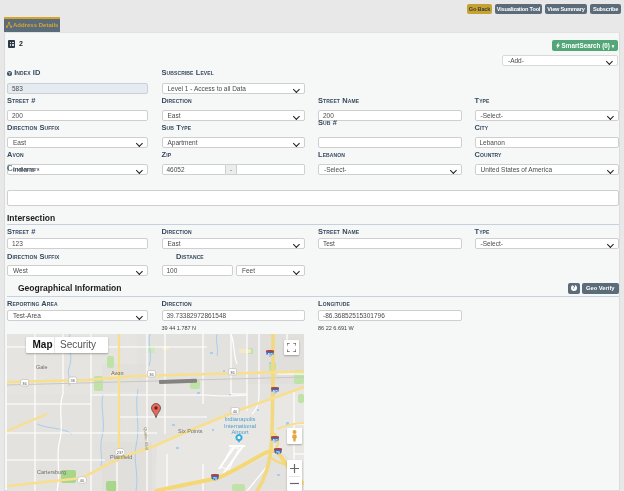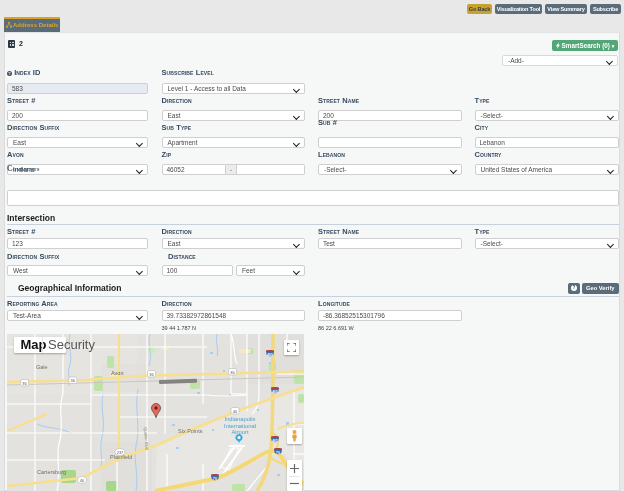--- a/index.html
+++ b/index.html
@@ -92,21 +92,21 @@
 <div class="hr" style="top:224px;"></div>
 <div class="lbl" style="left:7px; top:228px;">Street #</div>
 <div class="lbl" style="left:161.5px; top:228px;">Direction</div>
 <div class="lbl" style="left:318px; top:228px;">Street Name</div>
 <div class="lbl" style="left:474.5px; top:228px;">Type</div>
 <div class="inp" style="left:7px; top:237.5px; width:141px;">123</div>
 <div class="sel" style="left:161.5px; top:237.5px; width:143.5px;">East</div>
 <div class="inp" style="left:318px; top:237.5px; width:143.5px;">Test</div>
 <div class="sel" style="left:474.5px; top:237.5px; width:144px;">-Select-</div>
 <div class="lbl" style="left:7px; top:253px;">Direction Suffix</div>
-<div class="lbl" style="left:168px; top:253px;">Distance</div>
+<div class="lbl" style="left:176px; top:253px;">Distance</div>
 <div class="sel" style="left:7px; top:264.5px; width:141px;">West</div>
 <div class="inp" style="left:161.5px; top:264.5px; width:71.5px;">100</div>
 <div class="sel" style="left:236px; top:264.5px; width:69px;">Feet</div>
 
 <div class="hd" style="left:18px; top:282.5px;">Geographical Information</div>
 <div class="abs" style="left:568px; top:282.5px; width:12px; height:11.5px; background:#5a6b7a; border-radius:2px; display:flex; align-items:center; justify-content:center;">
     <span style="width:6px;height:6px;border-radius:50%;background:#fff;color:#394552;font-size:4.6px;line-height:6.2px;font-weight:bold;text-align:center;">?</span>
   </div>
 <div class="abs" style="left:582px; top:282.5px; width:36.5px; height:11.5px; background:#5a6b7a; border-radius:2px; color:#fff; font-size:5.8px; font-weight:bold; text-align:center; line-height:11.5px;">Geo Verify</div>
 <div class="hr" style="top:295.5px;"></div>
@@ -292,21 +292,21 @@
           <text x="4" y="6">70</text>
         </g>
 </g>
 
 <g transform="translate(149,69.5)">
 <path d="M0,14.2 C-1.2,9.2 -4.5,7.9 -4.5,4.5 A4.5,4.5 0 1 1 4.5,4.5 C4.5,7.9 1.2,9.2 0,14.2 Z" fill="#e8685c" stroke="#584640" stroke-width="0.8"></path>
 <circle cx="0" cy="4.5" r="1.7" fill="#69231b"></circle>
 </g>
 </svg>
 
-<div class="abs" style="left:7px; top:2.5px; width:52px; height:16.5px; background:#fff; box-shadow:0 1px 2px rgba(0,0,0,0.3); border-radius:1px; font-size:13px; line-height:16.5px;">
+<div class="abs" style="left:19px; top:2.5px; width:82px; height:16.5px; background:#fff; box-shadow:0 1px 2px rgba(0,0,0,0.3); border-radius:1px; font-size:10px; line-height:16.5px;">
   <span style="position:absolute; left:6.5px; font-weight:bold; color:#111;">Map</span>
   <span style="position:absolute; left:27.5px; top:0; width:1px; height:16.5px; background:#e6e6e6;"></span>
   <span style="position:absolute; left:34px; color:#555;">Security</span>
 </div>
 <div class="abs" style="left:277px; top:6px; width:15px; height:15px; background:#fff; border-radius:1px; box-shadow:0 1px 2px rgba(0,0,0,0.3);">
   <svg width="9" height="9" viewBox="0 0 10 10" style="position:absolute; left:3px; top:3px;">
         <path d="M0,3 V0 H3 M7,0 H10 V3 M10,7 V10 H7 M3,10 H0 V7" stroke="#666" stroke-width="1.4" fill="none"></path>
       </svg>
 </div>
 <div class="abs" style="left:280px; top:94px; width:15px; height:16px; background:#fff; border-radius:1px; box-shadow:0 1px 2px rgba(0,0,0,0.3);">

